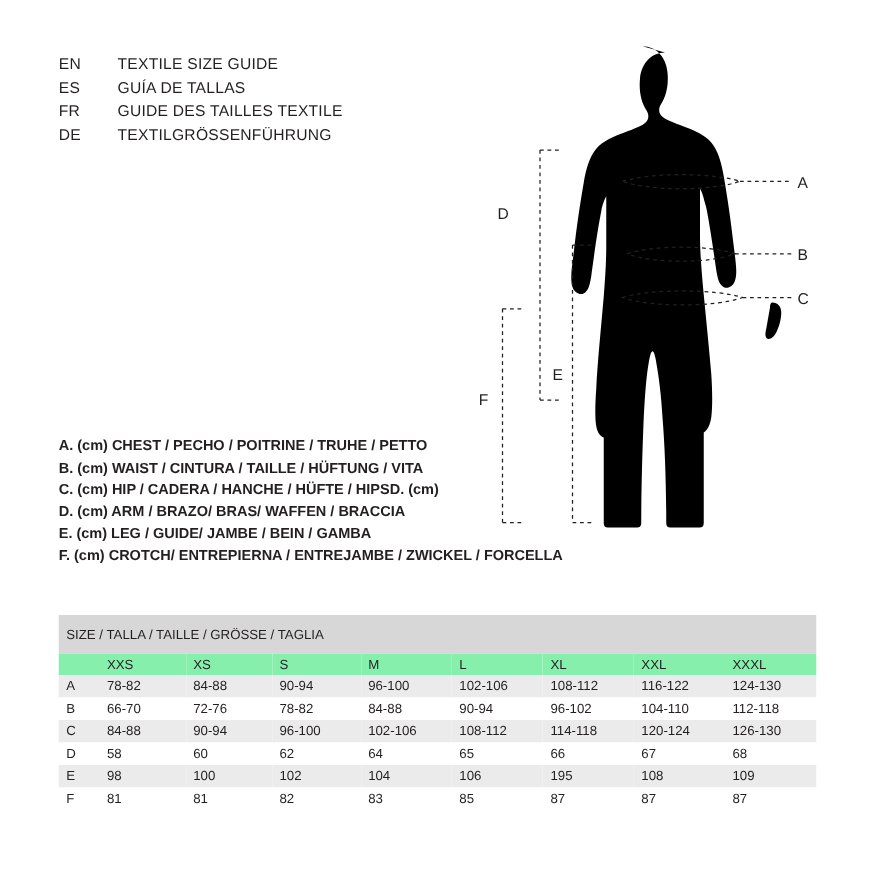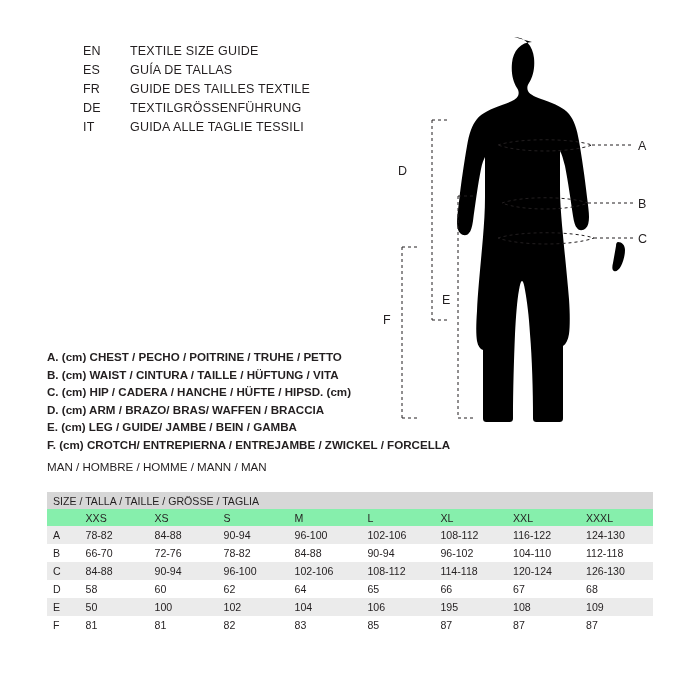--- a/index.html
+++ b/index.html
@@ -30,21 +30,20 @@
   .lang-row {
     display: flex;
     align-items: baseline;
     height: 19px;
     font-size: 12.5px;
     letter-spacing: 0.2px;
   }
   .lang-code {
     width: 47px;
     flex: 0 0 47px;
-    margin-left: 36px;
   }
   .lang-title {
     white-space: nowrap;
   }
 
   
   .legend {
     position: absolute;
     left: 47px;
     top: 348px;
@@ -91,21 +90,21 @@
   }
   table.size-table td {
     height: 18px;
     padding: 0 0 0 6px;
     vertical-align: middle;
     white-space: nowrap;
   }
   tr.head-row td {
     background: #d7d7d7;
     font-size: 10.6px;
-    height: 17px;
+    height: 31px;
   }
   tr.col-row td {
     background: #86efac;
     height: 17px;
   }
   tr.shade td { background: #ebebeb; }
   tr.plain td { background: #ffffff; }
   td.c0 { width: 36px; }
   td.col { width: 81px; }
 </style>
@@ -124,35 +123,30 @@
       <span class="lang-title">GUÍA DE TALLAS</span>
     </div>
     <div class="lang-row">
       <span class="lang-code">FR</span>
       <span class="lang-title">GUIDE DES TAILLES TEXTILE</span>
     </div>
     <div class="lang-row">
       <span class="lang-code">DE</span>
       <span class="lang-title">TEXTILGRÖSSENFÜHRUNG</span>
     </div>
-    <div class="lang-row">
-      <span class="lang-code">IT</span>
-      <span class="lang-title">GUIDA ALLE TAGLIE TESSILI</span>
-    </div>
   </div>
 
   <div class="legend">
     <div class="legend-line">A. (cm) CHEST / PECHO / POITRINE / TRUHE / PETTO</div>
     <div class="legend-line">B. (cm) WAIST / CINTURA / TAILLE / HÜFTUNG / VITA</div>
     <div class="legend-line">C. (cm) HIP / CADERA / HANCHE / HÜFTE / HIPSD. (cm)</div>
     <div class="legend-line">D. (cm) ARM / BRAZO/ BRAS/ WAFFEN / BRACCIA</div>
     <div class="legend-line">E. (cm) LEG / GUIDE/ JAMBE / BEIN / GAMBA</div>
     <div class="legend-line">F. (cm) CROTCH/ ENTREPIERNA / ENTREJAMBE / ZWICKEL / FORCELLA</div>
   </div>
-  <div class="legend-gender">MAN / HOMBRE / HOMME / MANN / MAN</div>
 
   <div class="figure-area">
     <svg width="300" height="450" viewBox="0 0 300 450" xmlns="http://www.w3.org/2000/svg">
 
       <g>
         <path fill="#000000" d="
           M152,22
           c-11,0 -19,9 -20,21
           c-1,10 1,19 5,25
           c2,3 2,6 1,8
@@ -300,21 +294,21 @@
           <td class="col">60</td>
           <td class="col">62</td>
           <td class="col">64</td>
           <td class="col">65</td>
           <td class="col">66</td>
           <td class="col">67</td>
           <td class="col">68</td>
         </tr>
         <tr class="shade">
           <td class="c0">E</td>
-          <td class="col">50</td>
+          <td class="col">98</td>
           <td class="col">100</td>
           <td class="col">102</td>
           <td class="col">104</td>
           <td class="col">106</td>
           <td class="col">195</td>
           <td class="col">108</td>
           <td class="col">109</td>
         </tr>
         <tr class="plain">
           <td class="c0">F</td>

